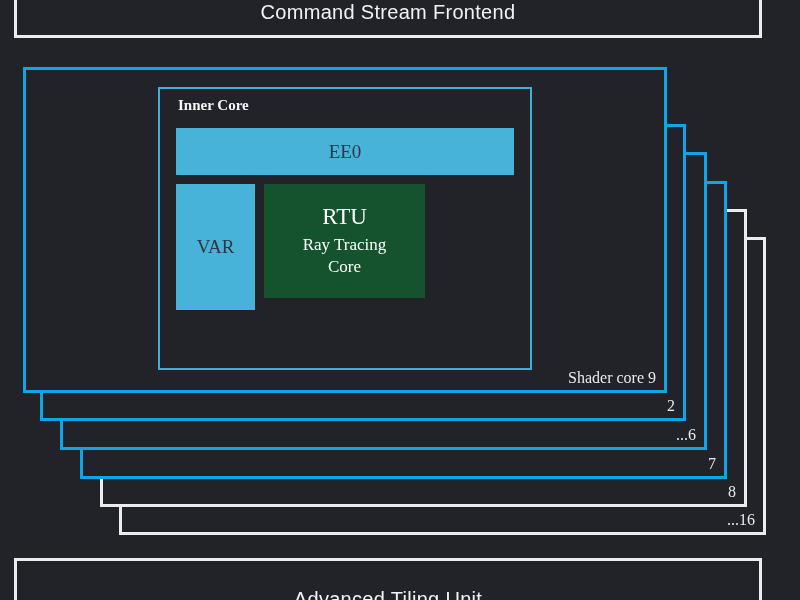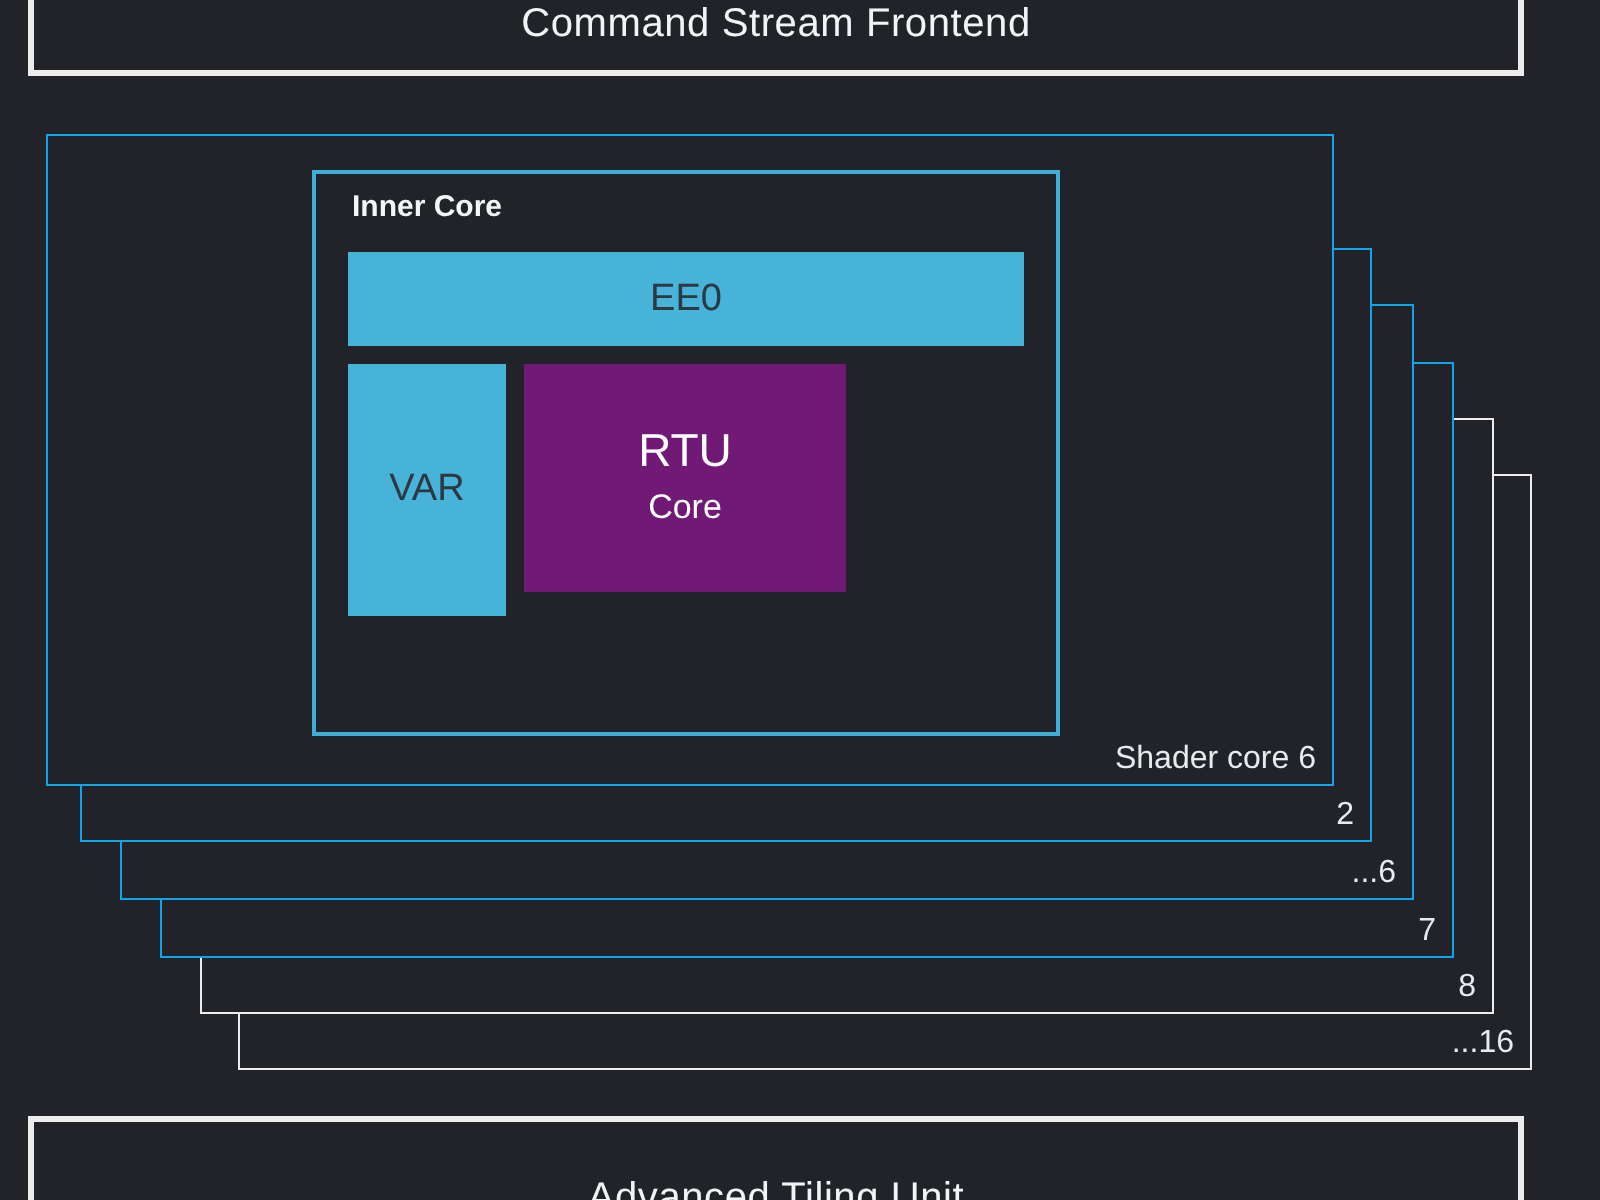--- a/index.html
+++ b/index.html
@@ -37,21 +37,22 @@
     background: #212329;
   }
   .frontend { top: -14px; height: 52px; }
   .tiling   { top: 558px; height: 82px; }
 
   
   .card {
     position: absolute;
     box-sizing: border-box;
     background: #212329;
-    border: 1px solid #0ea5e9;
+    border: 3px solid #0ea5e9;
+    font-family: Liberation Serif, serif;
   }
   .card--white { border-color: #ececec; }
   .card-label {
     position: absolute;
     right: 8px;
     bottom: 3px;
     font-size: 16px;
     color: #e8eaed;
     white-space: nowrap;
   }
@@ -92,21 +93,21 @@
     background: #47b3d8;
     color: #2e3842;
     font-size: 19px;
   }
   .ee0 { left: 16px;  top: 39px;  width: 338px; height: 47px;  }
   .var { left: 16px;  top: 95px;  width: 79px;  height: 126px; }
   .wm  { left: 275px; top: 95px;  width: 79px;  height: 114px; }
   .ee1 { left: 16px;  top: 218px; width: 338px; height: 48px;  }
   .rtu {
     left: 104px; top: 95px; width: 161px; height: 114px;
-    background: #701a75;
+    background: #14532d;
     color: #ffffff;
     flex-direction: column;
   }
   .rtu-abbr { font-size: 23px; margin-bottom: 4px; }
   .rtu-line { font-size: 17px; line-height: 1.3; }
 </style>
 </head>
 <body>
 
 <div class="canvas">
@@ -143,26 +144,27 @@
       <div class="block blue ee0">
         <span>EE0</span>
       </div>
 
       <div class="block blue var">
         <span>VAR</span>
       </div>
 
       <div class="block rtu">
         <div class="rtu-abbr">RTU</div>
+        <div class="rtu-line">Ray Tracing</div>
         <div class="rtu-line">Core</div>
       </div>
 
 
     </div>
 
-    <span class="card-label">Shader core 6</span>
+    <span class="card-label">Shader core 9</span>
   </div>
 
   <div class="big-box tiling">
     <span>Advanced Tiling Unit</span>
   </div>
 
 </div>
 
 </body></html>

